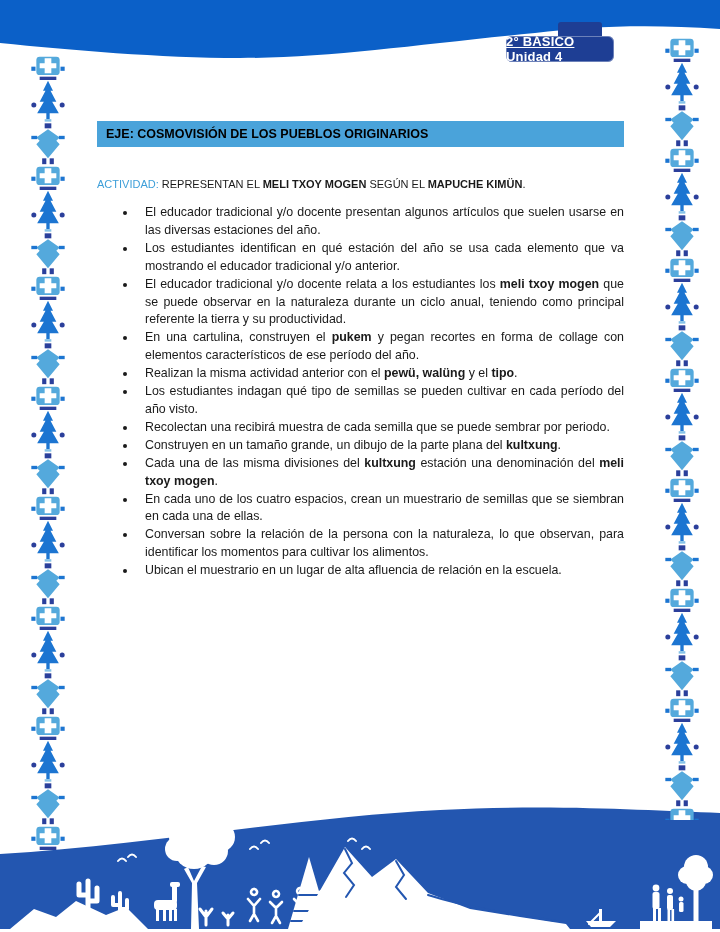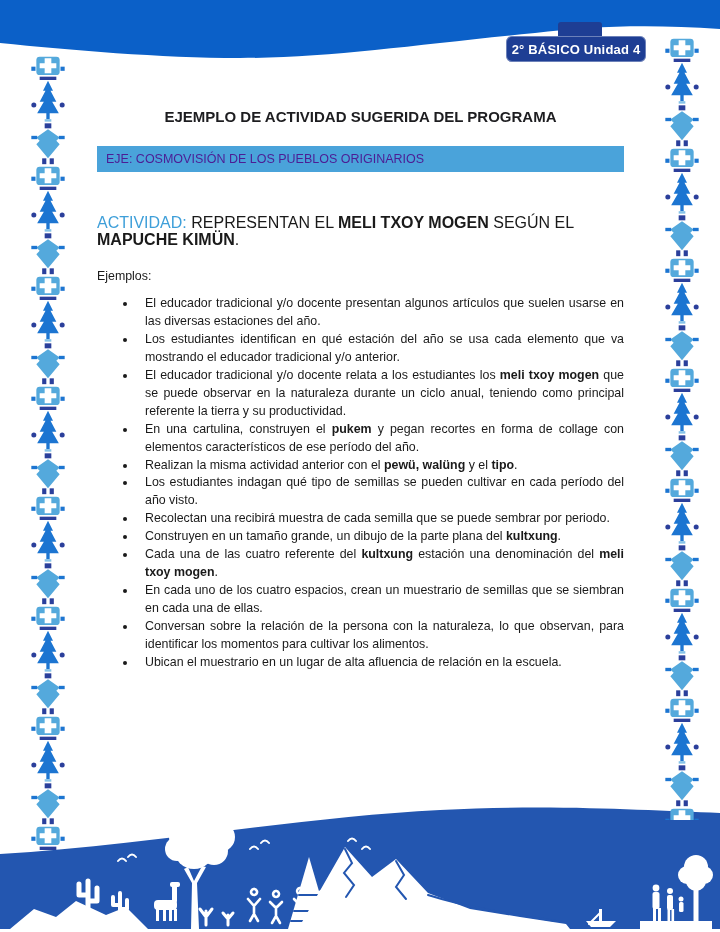--- a/index.html
+++ b/index.html
@@ -10,45 +10,46 @@
     color:var(--text-dark,#1a1a1a);
   }
   svg{display:block}
   .abs{position:absolute}
   
   .header-wave{top:0;left:0;z-index:1}
   .band-fill{fill:var(--header-blue)}
   
   .badge-tab{top:22px;left:558px;width:44px;height:18px;background:var(--badge-navy);border-radius:3px;z-index:2}
   .unit-badge{
-    top:36px;left:506px;width:140px;height:26px;z-index:3;
+    top:36px;left:506px;width:108px;height:26px;z-index:3;
     background:var(--badge-navy);color:#fff;border-radius:6px;
     display:flex;align-items:center;justify-content:center;
     font-size:13px;font-weight:bold;letter-spacing:.2px;
     box-shadow:0 0 0 1px rgba(255,255,255,.35) inset;
+    text-decoration:underline;
   }
   
   .totem-col{z-index:2;overflow:hidden}
   .totem-col.left{top:55px;left:28px;width:40px;height:795px}
   .totem-col.right{top:37px;left:662px;width:40px;height:783px}
   .t-light{fill:var(--totem-light)}
   .t-mid{fill:var(--totem-mid)}
   .t-navy{fill:var(--totem-navy)}
   .t-pale{fill:var(--totem-pale)}
   
   .content{top:100px;left:97px;width:527px;z-index:4}
   .page-title{
     margin:8px 0 0;text-align:center;
     font-size:15px;font-weight:bold;color:#1d1d20;
   }
   .eje-banner{
-    margin-top:21px;background:var(--banner-blue);color:#4c1d95;
-    font-size:12.5px;font-weight:normal;padding:6px 6px 6px 9px;
-  }
-  .activity-line{margin-top:42px;font-size:16px;line-height:17px;}
+    margin-top:21px;background:var(--banner-blue);color:#000000;
+    font-size:12.5px;font-weight:bold;padding:6px 6px 6px 9px;
+  }
+  .activity-line{margin-top:29px;font-size:11px;line-height:17px;}
   .activity-label{color:var(--activity-label-blue)}
   .activity-line .b{font-weight:bold}
   .examples-label{margin-top:21px;font-size:12.4px;}
   .examples-list{
     margin:3px 0 0;padding:0 0 0 40px;list-style:disc;
     font-size:12.4px;line-height:17.9px;text-align:justify;
   }
   .examples-list li{padding-left:8px;}
   .examples-list .b{font-weight:bold}
   
@@ -113,40 +114,38 @@
     <use href="#totem-seg" y="264" width="48" height="132"></use>
     <use href="#totem-seg" y="396" width="48" height="132"></use>
     <use href="#totem-seg" y="528" width="48" height="132"></use>
     <use href="#totem-seg" y="660" width="48" height="132"></use>
     <use href="#totem-seg" y="792" width="48" height="132"></use>
     <use href="#totem-seg" y="924" width="48" height="132"></use>
   </svg>
 </div>
 
 <div class="abs content">
-  <h1 class="page-title">EJEMPLO DE ACTIVIDAD SUGERIDA DEL PROGRAMA</h1>
 
   <div class="eje-banner">EJE: COSMOVISIÓN DE LOS PUEBLOS ORIGINARIOS</div>
 
   <p class="activity-line">
     <span class="activity-label">ACTIVIDAD:</span><span><span> REPRESENTAN EL </span><span class="b">MELI TXOY MOGEN</span><span> SEGÚN EL </span><span class="b">MAPUCHE KIMÜN</span><span>.</span></span>
   </p>
 
-  <p class="examples-label">Ejemplos:</p>
 
   <ul class="examples-list">
       <li><span>El educador tradicional y/o docente presentan algunos artículos que suelen usarse en las diversas estaciones del año.</span></li>
       <li><span>Los estudiantes identifican en qué estación del año se usa cada elemento que va mostrando el educador tradicional y/o anterior.</span></li>
       <li><span>El educador tradicional y/o docente relata a los estudiantes los </span><span class="b">meli txoy mogen</span><span> que se puede observar en la naturaleza durante un ciclo anual, teniendo como principal referente la tierra y su productividad.</span></li>
       <li><span>En una cartulina, construyen el </span><span class="b">pukem</span><span> y pegan recortes en forma de collage con elementos característicos de ese período del año.</span></li>
       <li><span>Realizan la misma actividad anterior con el </span><span class="b">pewü, walüng</span><span> y el </span><span class="b">tipo</span><span>.</span></li>
       <li><span>Los estudiantes indagan qué tipo de semillas se pueden cultivar en cada período del año visto.</span></li>
       <li><span>Recolectan una recibirá muestra de cada semilla que se puede sembrar por periodo.</span></li>
       <li><span>Construyen en un tamaño grande, un dibujo de la parte plana del </span><span class="b">kultxung</span><span>.</span></li>
-      <li><span>Cada una de las cuatro referente del </span><span class="b">kultxung</span><span> estación una denominación del </span><span class="b">meli txoy mogen</span><span>.</span></li>
+      <li><span>Cada una de las misma divisiones del </span><span class="b">kultxung</span><span> estación una denominación del </span><span class="b">meli txoy mogen</span><span>.</span></li>
       <li><span>En cada uno de los cuatro espacios, crean un muestrario de semillas que se siembran en cada una de ellas.</span></li>
       <li><span>Conversan sobre la relación de la persona con la naturaleza, lo que observan, para identificar los momentos para cultivar los alimentos.</span></li>
       <li><span>Ubican el muestrario en un lugar de alta afluencia de relación en la escuela.</span></li>
     </ul>
 </div>
 
 <svg class="abs landscape" width="720" height="135" viewBox="0 0 720 135">
 
   <path class="land-band" d="M0,57 C140,49 300,20 440,13 C560,7 650,14 720,16 L720,132 L0,132 Z"></path>
 

